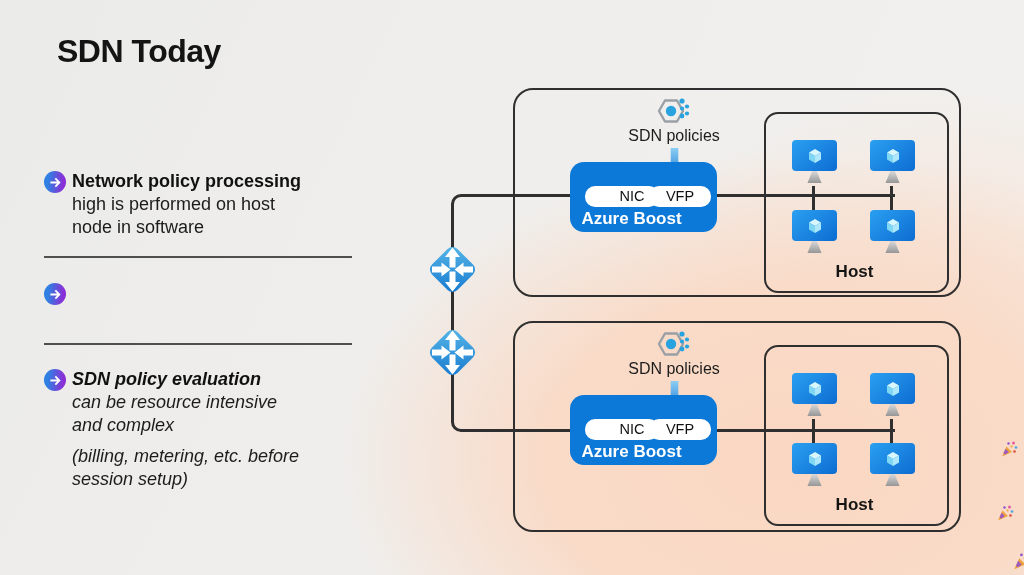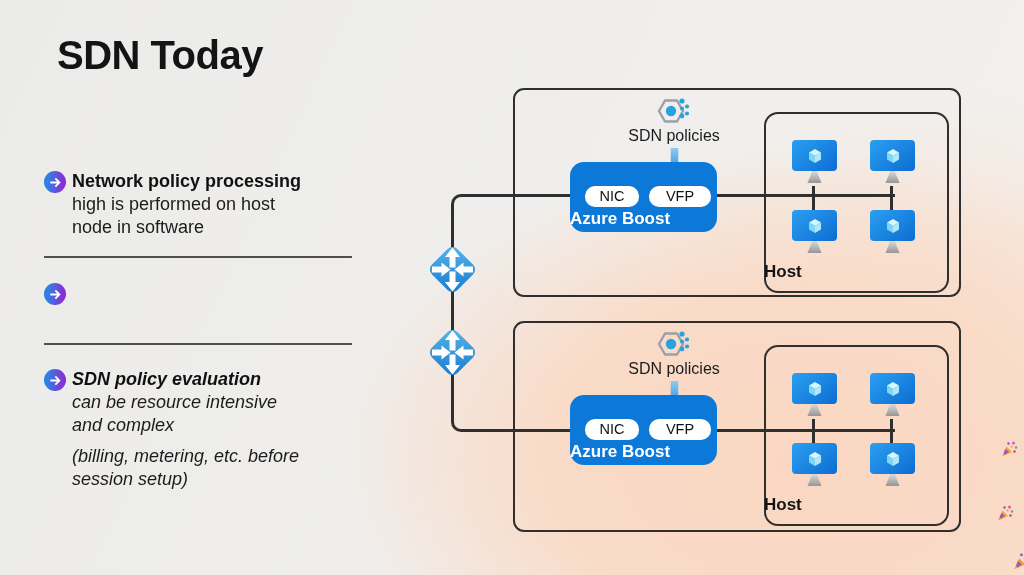--- a/index.html
+++ b/index.html
@@ -5,21 +5,21 @@
   html,body{margin:0;padding:0;}
   #slide{
     position:relative;width:1024px;height:575px;overflow:hidden;
     font-family:"Liberation Sans","DejaVu Sans",sans-serif;color:#161616;
     background:
       radial-gradient(ellipse 640px 430px at 78% 80%, #fad7c2 0%, #f9dbc8 40%, rgba(249,219,200,0) 72%),
       radial-gradient(ellipse 420px 300px at 92% 52%, rgba(250,222,205,.75) 0%, rgba(250,222,205,0) 70%),
       linear-gradient(115deg, #ebebe9 0%, #efeeec 45%, #f3f1ee 100%);
   }
   
-  .title{position:absolute;left:57px;top:33px;margin:0;font-size:40px;font-weight:700;letter-spacing:-.5px;color:#141414;}
+  .title{position:absolute;left:57px;top:33px;margin:0;font-size:32px;font-weight:700;letter-spacing:-.5px;color:#141414;}
   .bullet{position:absolute;left:44px;display:flex;gap:6px;width:320px;}
   .b1{top:170px;} .b2{top:282px;} .b3{top:368px;font-style:italic;}
   .bullet-icon{
     flex:0 0 auto;width:22px;height:22px;border-radius:50%;margin-top:1px;
     background:linear-gradient(95deg,#2f80e2 20%,#8a2fd6 85%);
     display:flex;align-items:center;justify-content:center;
   }
   .bullet-icon svg{display:block;}
   .bullet-text{font-size:18px;line-height:23px;color:#1c1c1c;}
   .bullet-text .bold{font-weight:700;color:#111;}
@@ -28,35 +28,35 @@
   .note{white-space:pre-line;display:block;margin-top:8px;}
   .divider{position:absolute;left:44px;width:308px;height:0;border-top:2px solid #4f4f4f;}
   .d1{top:256px;} .d2{top:343px;}
   
   .elbow-top{position:absolute;left:451px;top:194px;width:441px;height:14px;
     border-top:3px solid #2f2f2f;border-left:3px solid #2f2f2f;border-top-left-radius:10px;}
   .vline{position:absolute;left:451px;top:206px;height:212px;width:0;border-left:3px solid #2f2f2f;}
   .elbow-bottom{position:absolute;left:451px;top:416px;width:441px;height:13px;
     border-bottom:3px solid #2f2f2f;border-left:3px solid #2f2f2f;border-bottom-left-radius:10px;}
   
-  .cluster{position:absolute;left:513px;width:444px;border:2.5px solid #2f2f2f;border-radius:11px;z-index:2;}
+  .cluster{position:absolute;left:513px;width:444px;border:2.5px solid #2f2f2f;border-radius:20px;z-index:2;}
   .c1{top:88px;height:205px;} .c2{top:321px;height:207px;}
   .cluster *{position:absolute;}
   .sdn-icon{left:140px;top:4px;width:38px;height:34px;}
   .sdn-label{left:79px;top:37px;width:160px;text-align:center;font-size:16px;color:#1c1c1c;}
   .down-arrow{left:150px;top:58px;width:19px;height:33px;
     background:linear-gradient(#8ccdf2,#0f72d4);
     clip-path:polygon(30% 0,70% 0,70% 52%,100% 52%,50% 100%,0 52%,30% 52%);}
   .boost{left:55px;top:72px;width:147px;height:70px;background:#0c78d8;border-radius:14px;}
   .pill{top:96px;height:21px;background:#fff;border-radius:10px;color:#111;
     font-size:14.5px;line-height:21px;text-align:center;font-weight:400;}
-  .nic{left:70px;width:54px;} .vfp{left:134px;width:62px;}
-  .boost-label{left:55px;top:119px;width:123px;color:#fff;font-weight:700;font-size:17px;}
+  .nic{left:70px;width:54px;padding-left:20px;} .vfp{left:134px;width:62px;}
+  .boost-label{left:55px;top:119px;width:123px;text-align:center;color:#fff;font-weight:700;font-size:17px;}
   .host{left:249px;top:22px;width:181px;height:177px;border:2px solid #2f2f2f;border-radius:14px;}
-  .host-label{left:249px;top:172px;width:181px;font-weight:700;font-size:17px;color:#141414;}
+  .host-label{left:249px;top:172px;width:181px;text-align:center;font-weight:700;font-size:17px;color:#141414;}
   .tick{top:96px;width:3px;height:26px;background:#2f2f2f;}
   .tk1{left:297px;} .tk2{left:375px;}
   .vm{width:45px;}
   .vm .screen{position:relative;width:45px;height:31px;border-radius:4px;
     background:linear-gradient(140deg,#2aa0f1 0%,#0d6cd2 100%);
     display:flex;align-items:center;justify-content:center;}
   .vm .stand{position:relative;width:22px;height:12px;margin:0 auto;
     background:linear-gradient(#d9d9d9,#969696);
     clip-path:polygon(40% 0,60% 0,82% 100%,18% 100%);}
   .vm1{left:277px;top:50px;} .vm2{left:355px;top:50px;}

